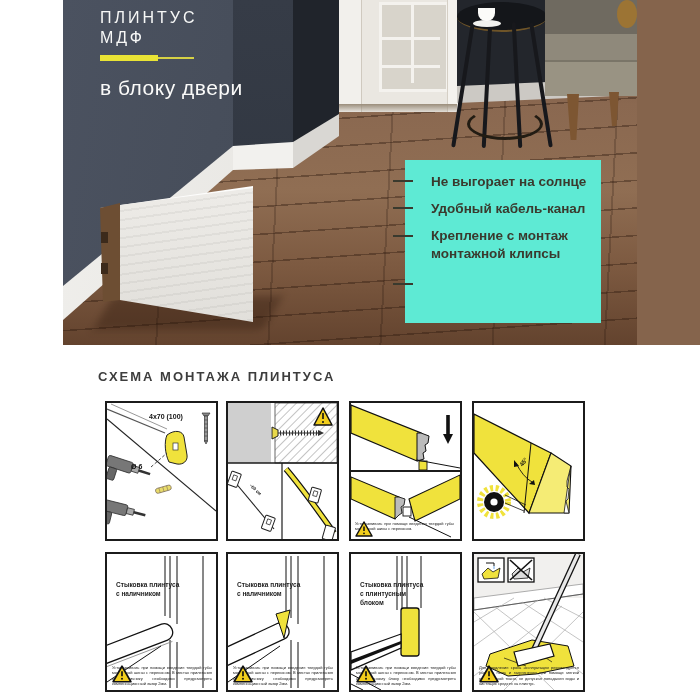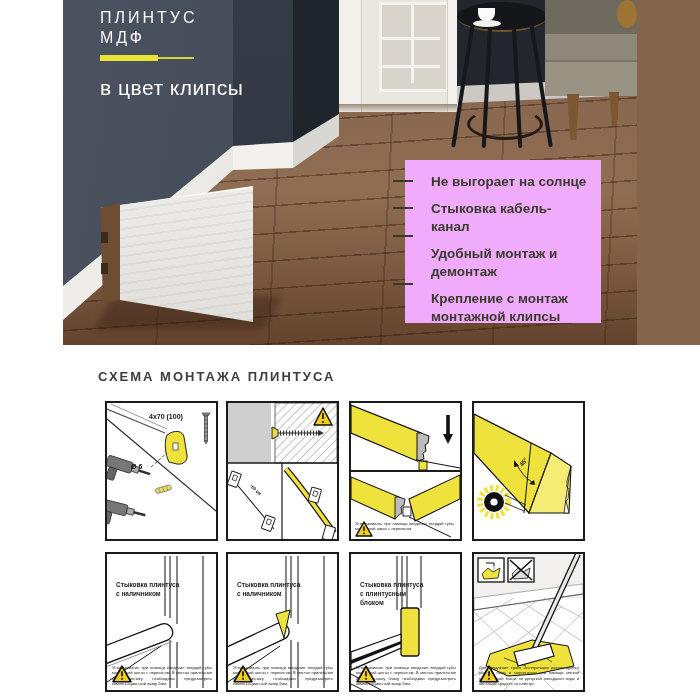--- a/index.html
+++ b/index.html
@@ -72,21 +72,21 @@
     clip-path:polygon(57px 205px,190px 188px,190px 322px,57px 300px);}
   #bp-grain{left:0;top:0;width:574px;height:345px;opacity:.5;
     background:repeating-linear-gradient(172deg,rgba(120,120,115,.18) 0 2px,transparent 2px 9px);
     clip-path:polygon(57px 205px,190px 188px,190px 322px,57px 300px);}
   
   #hero-title{left:37px;top:8px;color:#f7f8f7;font-size:16px;font-weight:500;letter-spacing:3px;line-height:20px;}
   #hero-bar-thick{left:37px;top:55px;width:58px;height:6px;background:#e9e335;}
   #hero-bar-thin{left:95px;top:57px;width:36px;height:2px;background:#d6d145;}
   #hero-sub{left:37px;top:76px;color:#fafaf9;font-size:21px;font-weight:500;letter-spacing:.5px;}
   
-  #featbox{left:342px;top:160px;width:196px;height:163px;background:#f0abfc;}
+  #featbox{left:342px;top:160px;width:196px;height:163px;background:#5eead4;}
   #featbox ul{margin:0;padding:13px 14px 0 26px;list-style:none;}
   #featbox li{font-size:13.5px;line-height:18px;font-weight:600;color:#3a3a2e;margin-bottom:9px;}
   .fdash{position:absolute;left:-12px;width:20px;height:2px;background:#3a3a2e;}
   
   #schema-heading{position:absolute;left:98px;top:369px;font-size:13px;font-weight:700;
     letter-spacing:2px;color:#3d3d3d;text-align:center;}
   .panel{position:absolute;width:109px;height:136px;border:2px solid #1b1b1b;background:#fff;}
   .panel svg{position:absolute;left:0;top:0;}
   .r1{top:401px;} .r2{top:552px;}
   .c1{left:105px;} .c2{left:226px;} .c3{left:349px;} .c4{left:472px;}
@@ -155,31 +155,30 @@
     <div class="abs" id="bp-slot2"></div>
     <div class="abs" id="bp-face"></div>
     <div class="abs" id="bp-grain"></div>
 
     <div class="abs" id="hero-title">
       <div>ПЛИНТУС</div>
       <div>МДФ</div>
     </div>
     <div class="abs" id="hero-bar-thick"></div>
     <div class="abs" id="hero-bar-thin"></div>
-    <div class="abs" id="hero-sub">в цвет клипсы</div>
+    <div class="abs" id="hero-sub">в блоку двери</div>
 
     <div class="abs" id="featbox">
       <div class="fdash" style="top:20px"></div>
       <div class="fdash" style="top:47px"></div>
       <div class="fdash" style="top:75px"></div>
       <div class="fdash" style="top:123px"></div>
       <ul>
         <li>Не выгорает на солнце</li>
-        <li>Стыковка кабель-канал</li>
-        <li>Удобный монтаж и демонтаж</li>
+        <li>Удобный кабель-канал</li>
         <li>Крепление с монтаж монтажной клипсы</li>
       </ul>
     </div>
   </div>
 
   <div id="schema-heading">СХЕМА МОНТАЖА ПЛИНТУСА</div>
 
   <div class="panel r1 c1">
     <svg width="109" height="136" viewBox="0 0 109 136">
       <line x1="0" y1="16" x2="109" y2="108" stroke="#222" stroke-width="1.1"></line>

